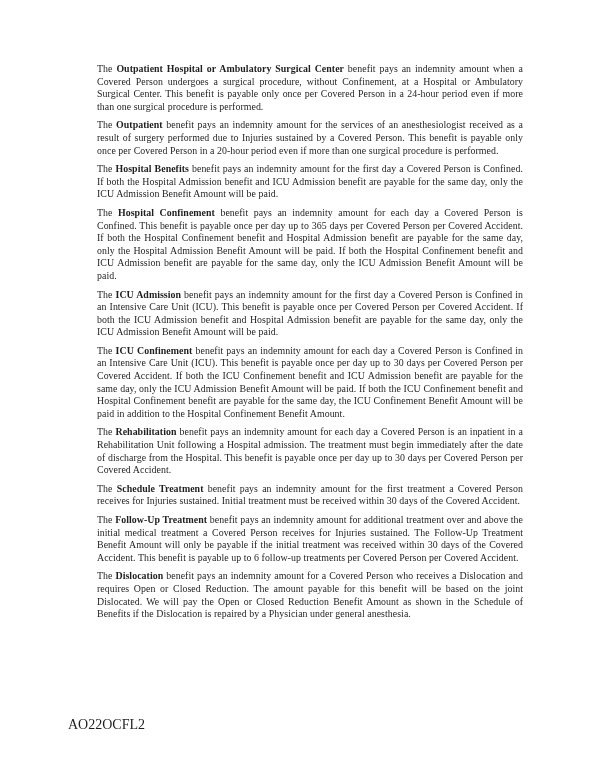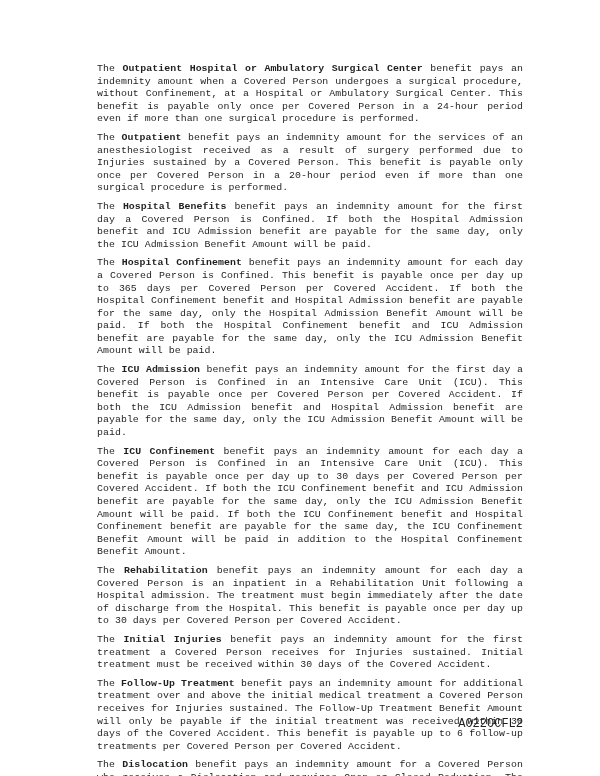--- a/index.html
+++ b/index.html
@@ -5,21 +5,21 @@
   html, body {
     margin: 0;
     padding: 0;
     background: #ffffff;
   }
   .page {
     position: relative;
     width: 600px;
     height: 776px;
     background: #ffffff;
-    font-family: Liberation Mono, monospace;
+    font-family: Liberation Serif, serif;
     color: #1f1f1f;
     overflow: hidden;
     border-radius: 19px;
   }
   .doc {
     position: absolute;
     left: 97px;
     top: 63px;
     width: 426px;
     font-size: 9.9px;
@@ -32,23 +32,23 @@
   }
   .para strong {
     font-weight: bold;
   }
   .footer {
     position: absolute;
     left: 68px;
     right: 77px;
     top: 718px;
     display: flex;
-    justify-content: flex-end;
+    justify-content: flex-start;
     align-items: baseline;
-    font-size: 12px;
+    font-size: 14px;
     line-height: 13px;
   }
 </style>
 </head>
 <body>
 
 <div class="page">
 
   <main class="doc">
 
@@ -59,21 +59,21 @@
     <p class="para"><span>The </span><strong>Hospital Benefits</strong><span> benefit pays an indemnity amount for the first day a Covered Person is Confined. If both the Hospital Admission benefit and ICU Admission benefit are payable for the same day, only the ICU Admission Benefit Amount will be paid.</span></p>
 
     <p class="para"><span>The </span><strong>Hospital Confinement</strong><span> benefit pays an indemnity amount for each day a Covered Person is Confined. This benefit is payable once per day up to 365 days per Covered Person per Covered Accident. If both the Hospital Confinement benefit and Hospital Admission benefit are payable for the same day, only the Hospital Admission Benefit Amount will be paid. If both the Hospital Confinement benefit and ICU Admission benefit are payable for the same day, only the ICU Admission  Benefit Amount will be paid.</span></p>
 
     <p class="para"><span>The </span><strong>ICU Admission</strong><span> benefit pays an indemnity amount for the first day a Covered Person is Confined in an Intensive Care Unit (ICU). This benefit is payable once per Covered Person per Covered Accident. If both the ICU Admission benefit and Hospital Admission benefit are payable for the same day, only the ICU Admission Benefit Amount will be paid.</span></p>
 
     <p class="para"><span>The </span><strong>ICU Confinement</strong><span> benefit pays an indemnity amount for each day a Covered Person is Confined in an Intensive Care Unit (ICU). This benefit is payable once per day up to 30 days per Covered Person per Covered Accident. If both the ICU Confinement benefit and ICU Admission benefit are payable for the same day, only the ICU Admission Benefit Amount will be paid. If both the ICU Confinement benefit and Hospital Confinement benefit are payable for the same day, the ICU Confinement Benefit Amount will be paid in addition to the Hospital Confinement Benefit Amount.</span></p>
 
     <p class="para"><span>The </span><strong>Rehabilitation</strong><span> benefit pays an indemnity amount for each day a Covered Person is an inpatient in a Rehabilitation Unit following a Hospital admission. The treatment must begin immediately after the date of discharge from the Hospital. This benefit is payable once per day up to 30 days per Covered Person per Covered Accident.</span></p>
 
-    <p class="para"><span>The </span><strong>Initial Injuries</strong><span> benefit pays an indemnity amount for the first treatment a Covered Person receives for Injuries sustained. Initial treatment must be received within 30 days of the Covered Accident.</span></p>
+    <p class="para"><span>The </span><strong>Schedule Treatment</strong><span> benefit pays an indemnity amount for the first treatment a Covered Person receives for Injuries sustained. Initial treatment must be received within 30 days of the Covered Accident.</span></p>
 
     <p class="para"><span>The </span><strong>Follow-Up Treatment</strong><span> benefit pays an indemnity amount for additional treatment over and above the initial medical treatment a Covered Person receives for Injuries sustained. The Follow-Up Treatment Benefit Amount will only be payable if the initial treatment was received within 30 days of the Covered Accident. This benefit is payable up to 6 follow-up treatments per Covered Person per Covered Accident.</span></p>
 
 
     <p class="para"><span>The </span><strong>Dislocation</strong><span> benefit pays an indemnity amount for a Covered Person who receives a Dislocation and requires Open or Closed Reduction. The amount payable for this benefit will be based on the joint Dislocated. We will pay the Open or Closed Reduction Benefit Amount as shown in the Schedule of Benefits if the Dislocation is repaired by a Physician under general anesthesia.</span></p>
 
   </main>
 
   <footer class="footer">
     <span>AO22OCFL</span>

